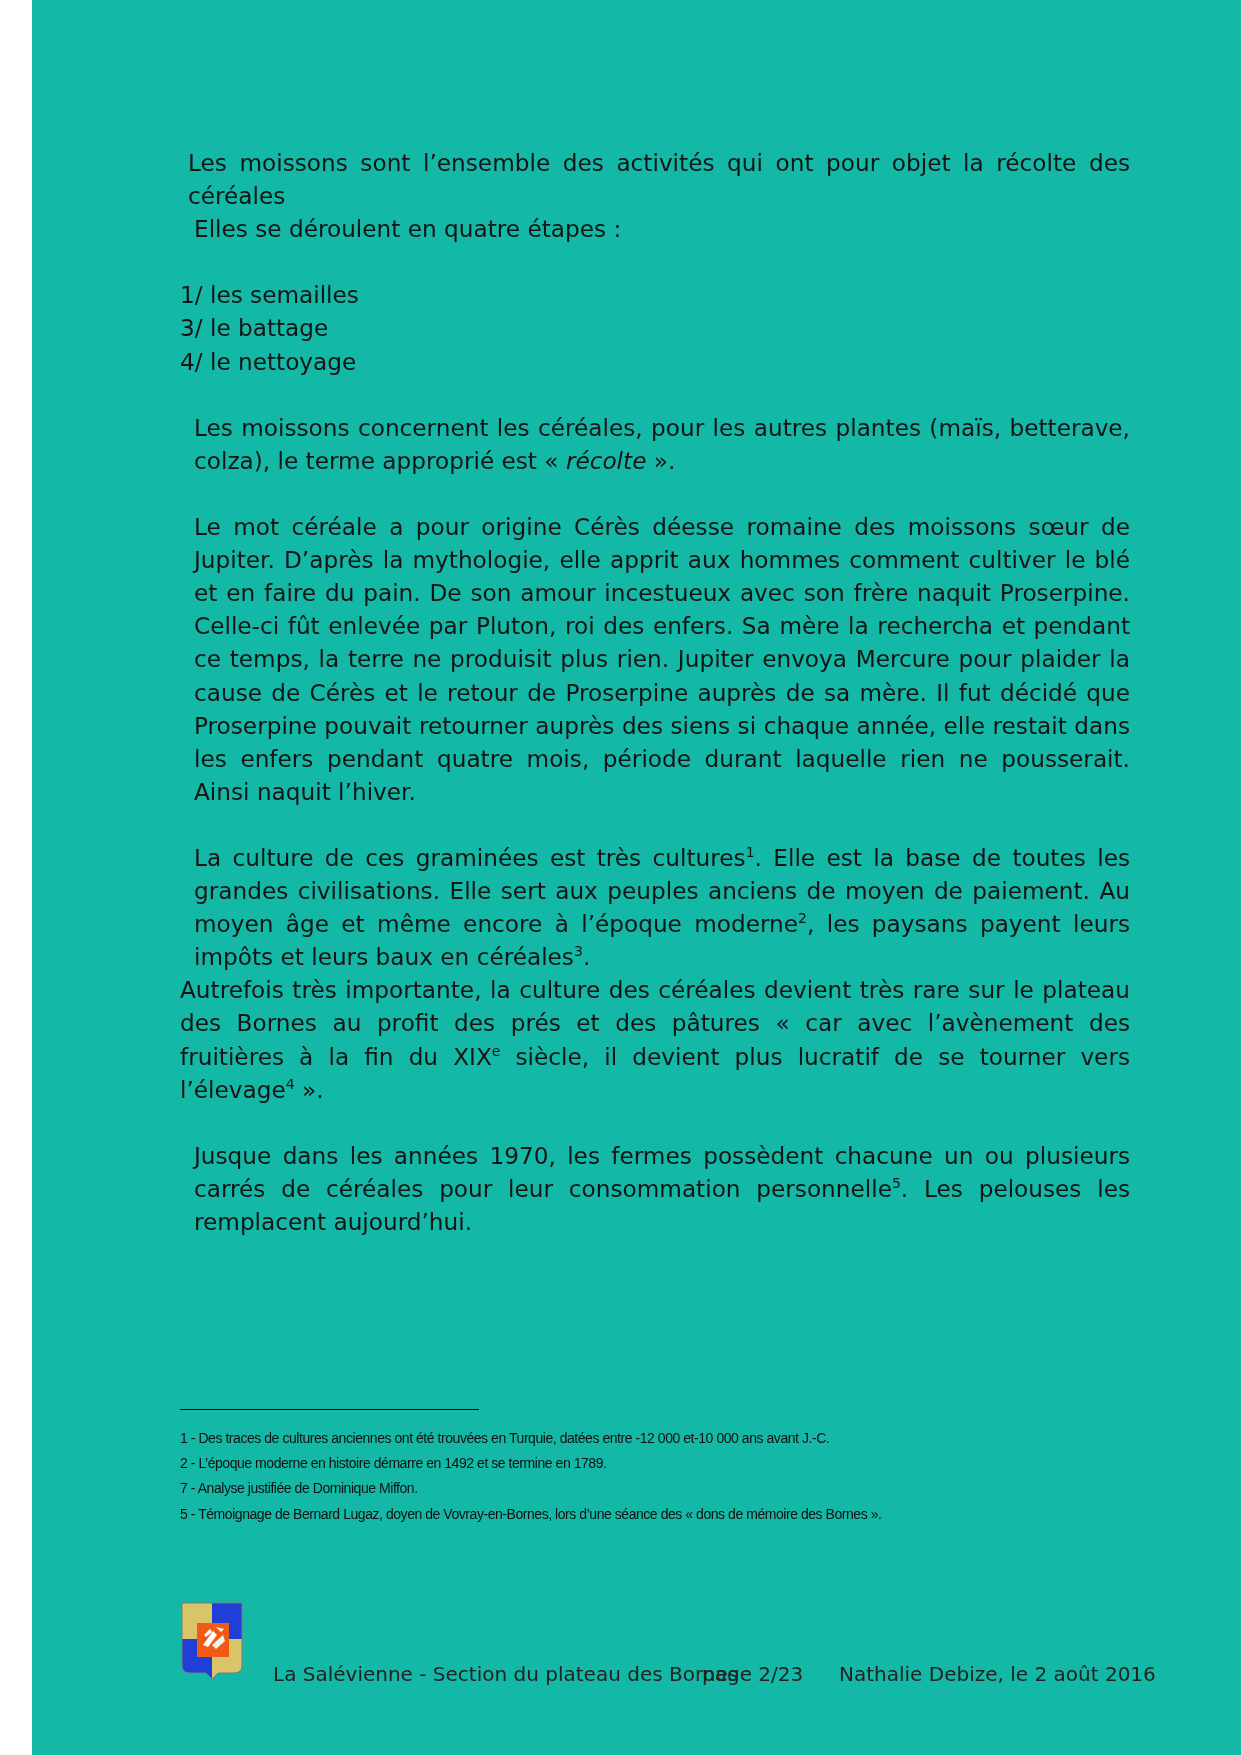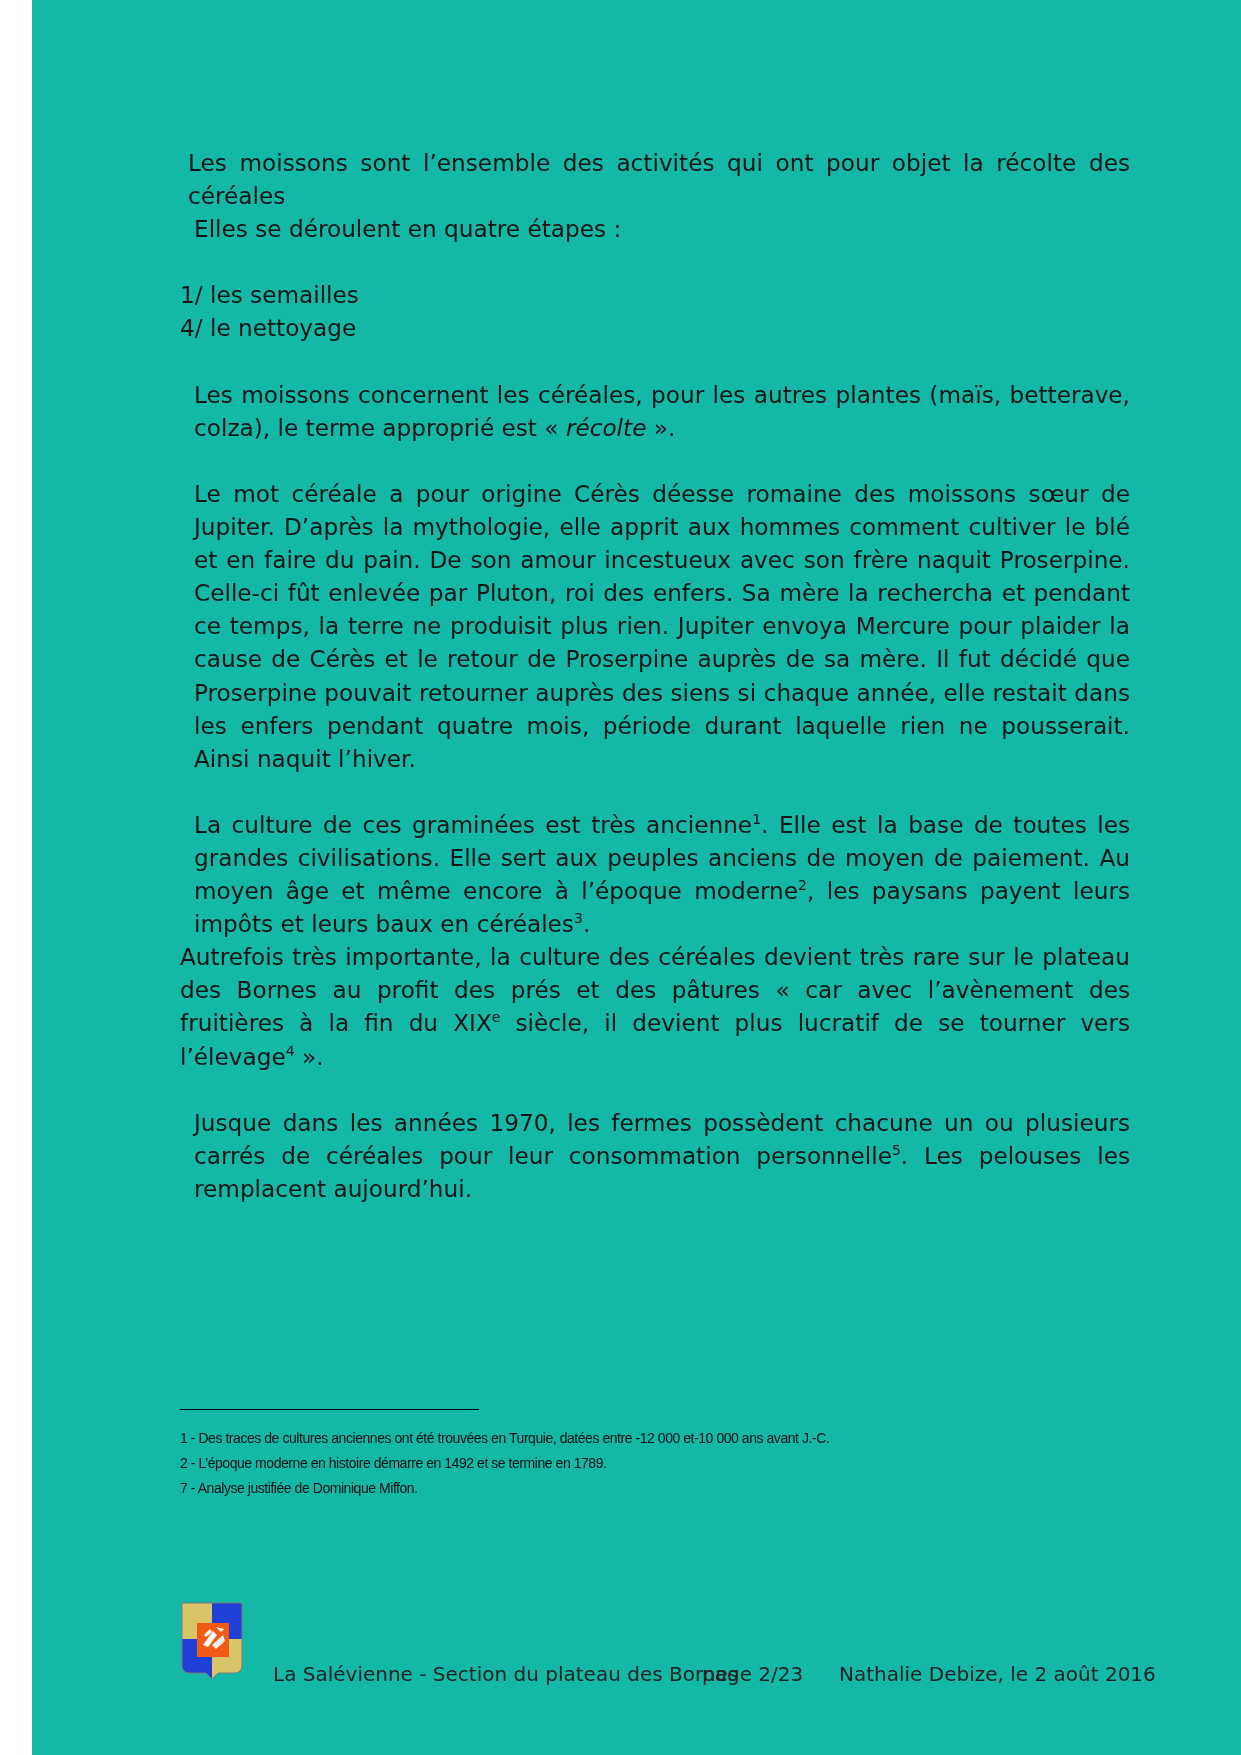--- a/index.html
+++ b/index.html
@@ -46,49 +46,51 @@
 
   <div class="body-text">
 
     <p class="para last-left indent1"><span>Les moissons sont l’ensemble des activités qui ont pour objet la récolte des céréales</span></p>
     <p class="para indent2">Elles se déroulent en quatre étapes :</p>
 
     <div class="gap"></div>
 
     <ul class="list">
       <li>1/ les semailles</li>
+      <li>3/ le battage</li>
       <li>4/ le nettoyage</li>
     </ul>
 
     <div class="gap"></div>
 
     <p class="para last-left indent2"><span>Les moissons concernent les céréales, pour les autres plantes (maïs, betterave, colza), le terme approprié est « </span><i>récolte</i><span> ».</span></p>
 
     <div class="gap"></div>
 
     <p class="para last-left indent2"><span>Le mot céréale a pour origine </span><b>Cérès</b><span> déesse romaine des moissons sœur de </span><b>Jupiter</b><span>. D’après la mythologie, elle apprit aux hommes comment cultiver le blé et en faire du pain. De son amour incestueux avec son frère naquit </span><b>Proserpine.</b><span> Celle-ci fût enlevée par Pluton, roi des enfers. Sa mère la rechercha et pendant ce temps, la terre ne produisit plus rien. Jupiter envoya </span><b>Mercure</b><span> pour plaider la cause de </span><b>Cérès</b><span> et le retour de </span><b>Proserpine</b><span> auprès de sa mère. Il fut décidé que </span><b>Proserpine</b><span> pouvait retourner auprès des siens si chaque année, elle restait dans les enfers pendant quatre mois, période durant laquelle rien ne pousserait. Ainsi naquit l’hiver.</span></p>
 
     <div class="gap"></div>
 
-    <p class="para last-left indent2"><span>La culture de ces graminées est très ancienne</span><sup>1</sup><span>. Elle est la base de toutes les grandes civilisations. Elle sert aux peuples anciens de moyen de paiement. Au moyen âge et même encore à l’époque moderne</span><sup>2</sup><span>, les paysans payent leurs impôts et leurs baux en céréales</span><sup>3</sup><span>.</span></p>
+    <p class="para last-left indent2"><span>La culture de ces graminées est très cultures</span><sup>1</sup><span>. Elle est la base de toutes les grandes civilisations. Elle sert aux peuples anciens de moyen de paiement. Au moyen âge et même encore à l’époque moderne</span><sup>2</sup><span>, les paysans payent leurs impôts et leurs baux en céréales</span><sup>3</sup><span>.</span></p>
 
     <p class="para last-left"><span>Autrefois très importante, la culture des céréales devient très rare sur le plateau des Bornes au profit des prés et des pâtures « car avec l’avènement des fruitières à la fin du XIX</span><sup>e</sup><span> siècle, il devient plus lucratif de se tourner vers l’élevage</span><sup>4</sup><span> ».</span></p>
 
     <div class="gap"></div>
 
     <p class="para last-left indent2"><span>Jusque dans les années 1970, les fermes possèdent chacune un ou plusieurs carrés de céréales pour leur consommation personnelle</span><sup>5</sup><span>. Les pelouses les remplacent aujourd’hui.</span></p>
 
   </div>
 
   <div class="sep"></div>
 
   <div class="footnotes">
     <p>1 - Des traces de cultures anciennes ont été trouvées en Turquie, datées entre -12 000 et-10 000 ans avant J.-C.</p>
     <p>2 - L’époque moderne en histoire démarre en 1492 et se termine en 1789.</p>
     <p>7 - Analyse justifiée de Dominique Miffon.</p>
+    <p>5 - Témoignage de Bernard Lugaz, doyen de Vovray-en-Bornes, lors d’une séance des « dons de mémoire des Bornes ».</p>
   </div>
 
   <div class="logo">
     <svg width="64" height="80" viewBox="0 0 64 80">
       <defs>
         <clipPath id="shield">
           <path d="M2 2 H62 V64 Q62 72 54 72 H38 L32 78 L26 72 H10 Q2 72 2 64 Z"></path>
         </clipPath>
       </defs>
       <g clip-path="url(#shield)">

